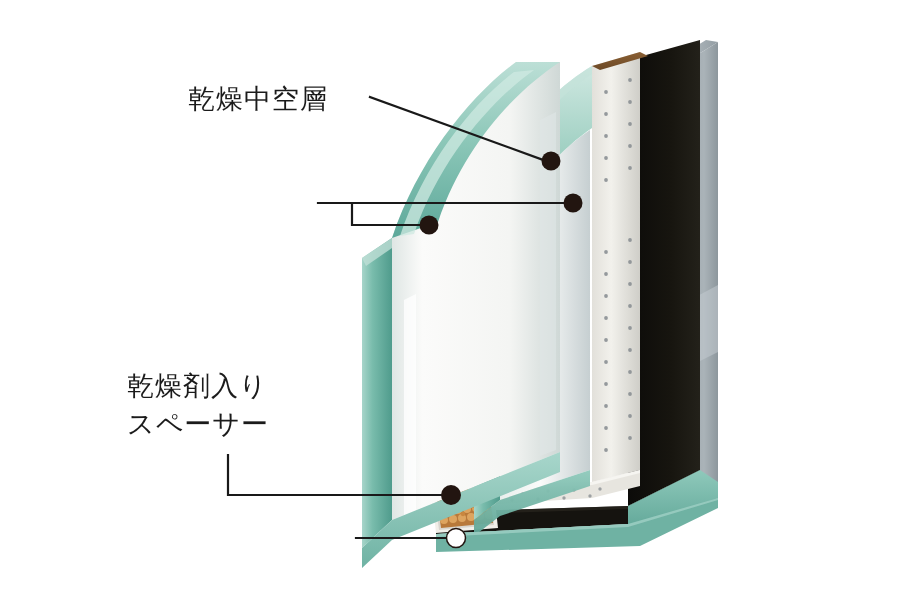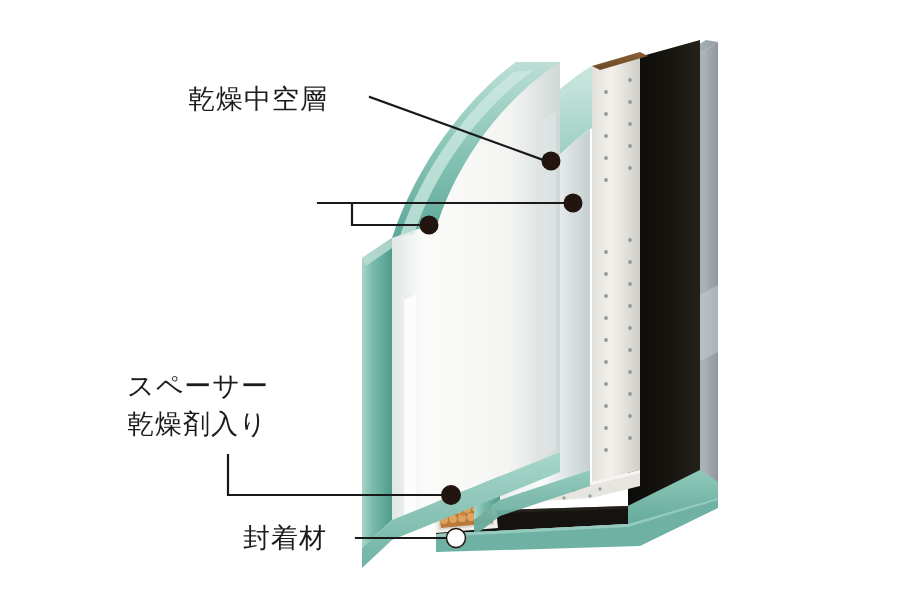--- a/index.html
+++ b/index.html
@@ -300,19 +300,18 @@
       <circle cx="429" cy="225" r="9.5" fill="#221510"></circle>
       <circle cx="451" cy="495" r="10" fill="#221510"></circle>
       <circle cx="456" cy="538" r="9.5" fill="#ffffff" stroke="#221510" stroke-width="1.5"></circle>
     </g>
   </svg>
 
   <div class="label" id="lbl-air">乾燥中空層</div>
 
 
   <div class="label" id="lbl-spacer">
+    <div>乾燥剤入り</div>
     <div>スペーサー</div>
-    <div>乾燥剤入り</div>
   </div>
 
-  <div class="label" id="lbl-seal">封着材</div>
 
 </div>
 
 </body></html>

